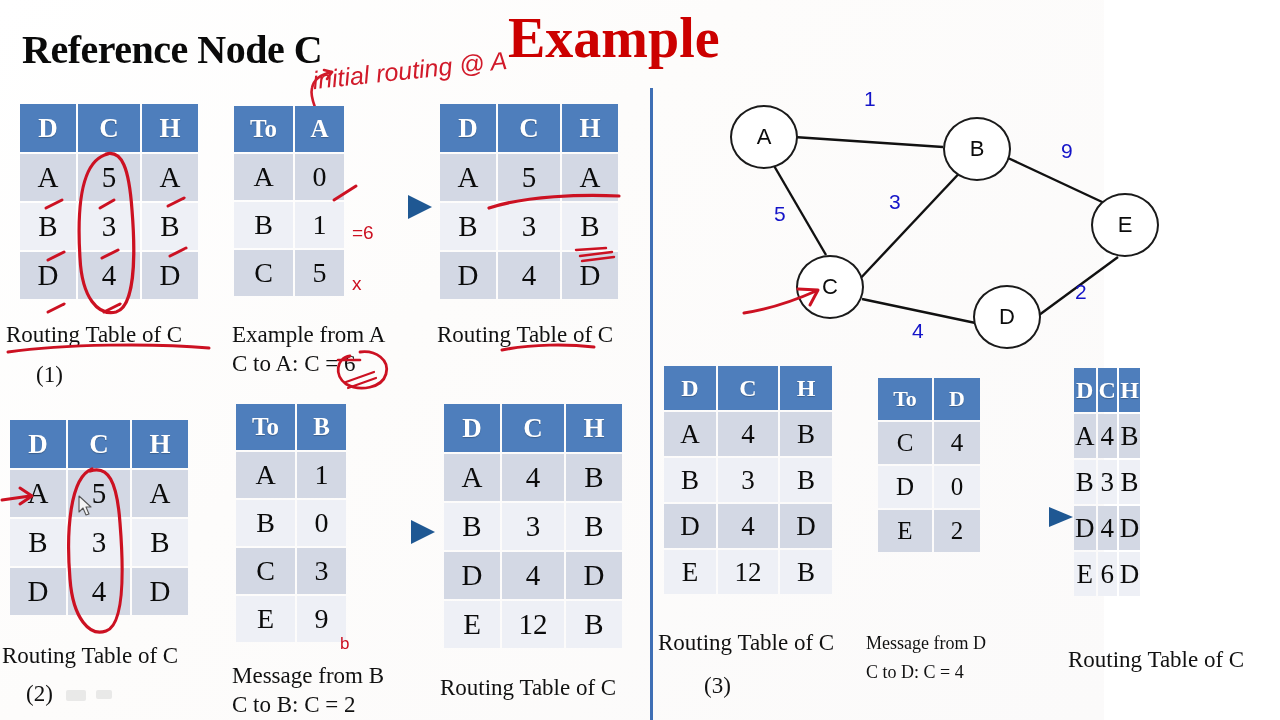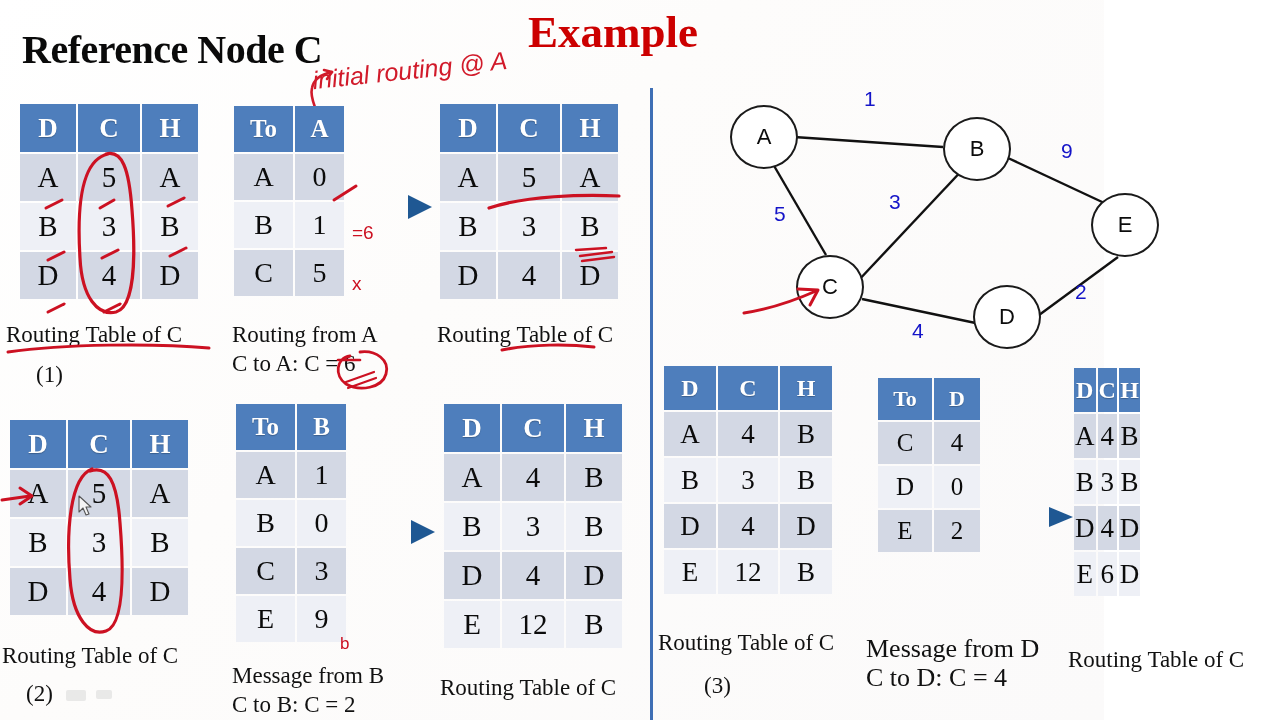--- a/index.html
+++ b/index.html
@@ -23,22 +23,22 @@
     font-weight: bold;
     color: #0a0a0a;
     white-space: nowrap;
     letter-spacing: -0.5px;
   }
   #title-reference {
     left: 22px; top: 26px;
     font-size: 40px;
   }
   #title-example {
-    left: 528px; top: 6px;
-    font-size: 45px;
+    left: 508px; top: 6px;
+    font-size: 56px;
     color: #cc0000;
     letter-spacing: 0px;
   }
 
   
   #divider {
     position: absolute;
     left: 650px; top: 88px;
     width: 3px; height: 632px;
     background: #3f6fb5;
@@ -92,21 +92,21 @@
 
   
   .caption {
     position: absolute;
     font-family: "Liberation Serif", serif;
     font-size: 23px;
     color: #111;
     white-space: nowrap;
     line-height: 1.28;
   }
-  .caption.small { font-size: 26px; }
+  .caption.small { font-size: 18px; }
   .step-num {
     position: absolute;
     font-family: "Liberation Serif", serif;
     font-size: 23px;
     color: #111;
   }
 
   
   .bluearrow { position: absolute; }
 
@@ -238,21 +238,21 @@
     </tr>
   </tbody>
     </table>
 
   <svg class="ink" style="left:330px; top:178px; width:36px; height:30px;" viewBox="0 0 36 30">
     <path d="M4,22 L26,8" stroke="#cc1122" stroke-width="3" fill="none" stroke-linecap="round"></path>
   </svg>
   <div class="ink ink-text-sm" style="left:352px; top:222px;">=6</div>
   <div class="ink ink-text-sm" style="left:352px; top:273px;">x</div>
 
-  <div class="caption" style="left:232px; top:320px;">Routing from A</div>
+  <div class="caption" style="left:232px; top:320px;">Example from A</div>
   <div class="caption" style="left:232px; top:349px;">C to A: C = 6</div>
   <svg class="ink" style="left:330px; top:336px; width:70px; height:60px;" viewBox="0 0 70 60">
     <path d="M20,20 C6,22 4,40 16,48 C30,56 52,52 56,38 C60,24 46,14 30,16" stroke="#cc1122" stroke-width="2.8" fill="none" stroke-linecap="round"></path>
     <path d="M16,46 L44,36 M18,52 L46,42" stroke="#cc1122" stroke-width="2.2" fill="none" stroke-linecap="round"></path>
     <path d="M8,24 L30,24" stroke="#cc1122" stroke-width="2.6" fill="none" stroke-linecap="round"></path>
   </svg>
 
   <svg class="bluearrow" style="left:362px; top:190px; width:72px; height:34px;" viewBox="0 0 72 34">
     <defs>
         <linearGradient id="ag1" x1="0" y1="0" x2="1" y2="0">

